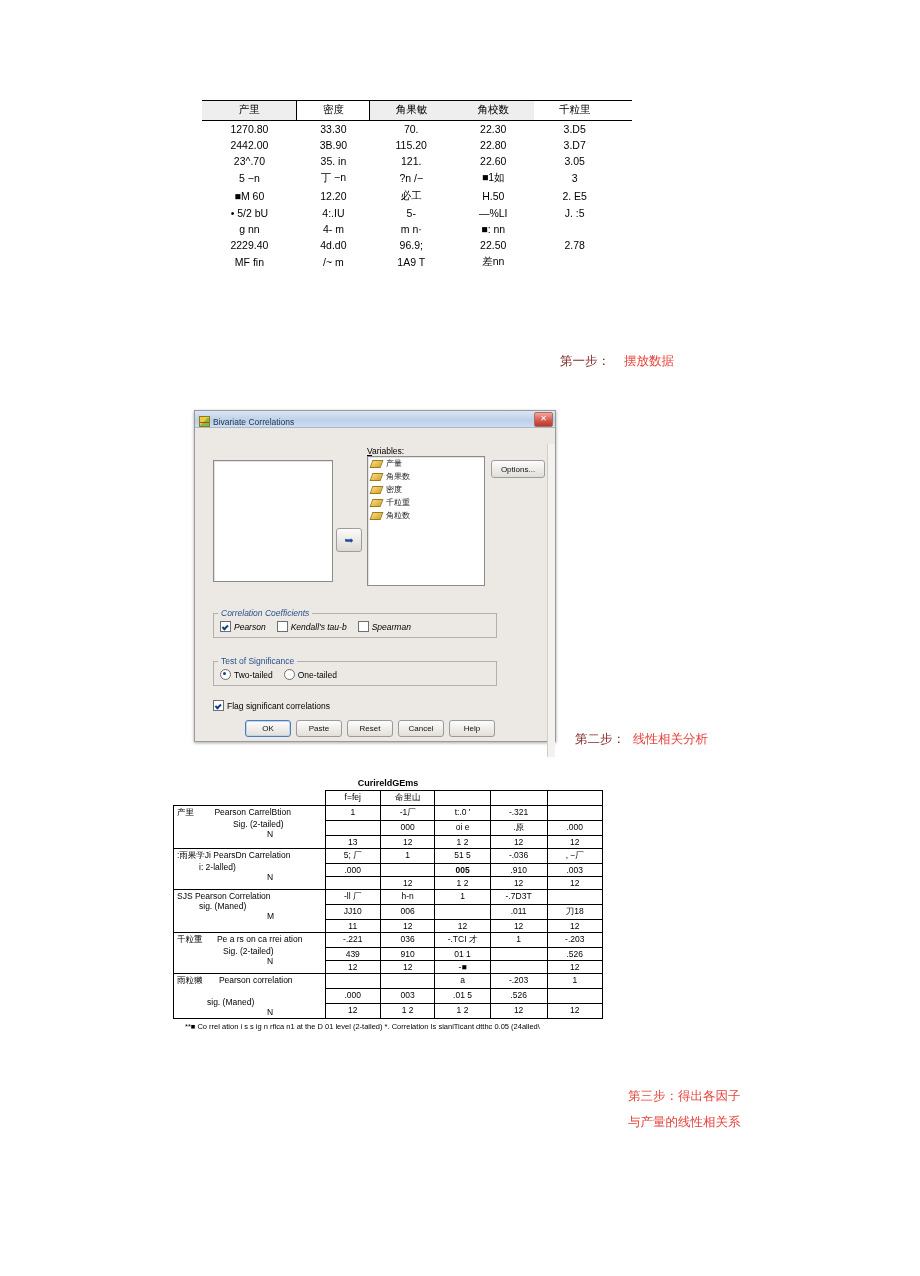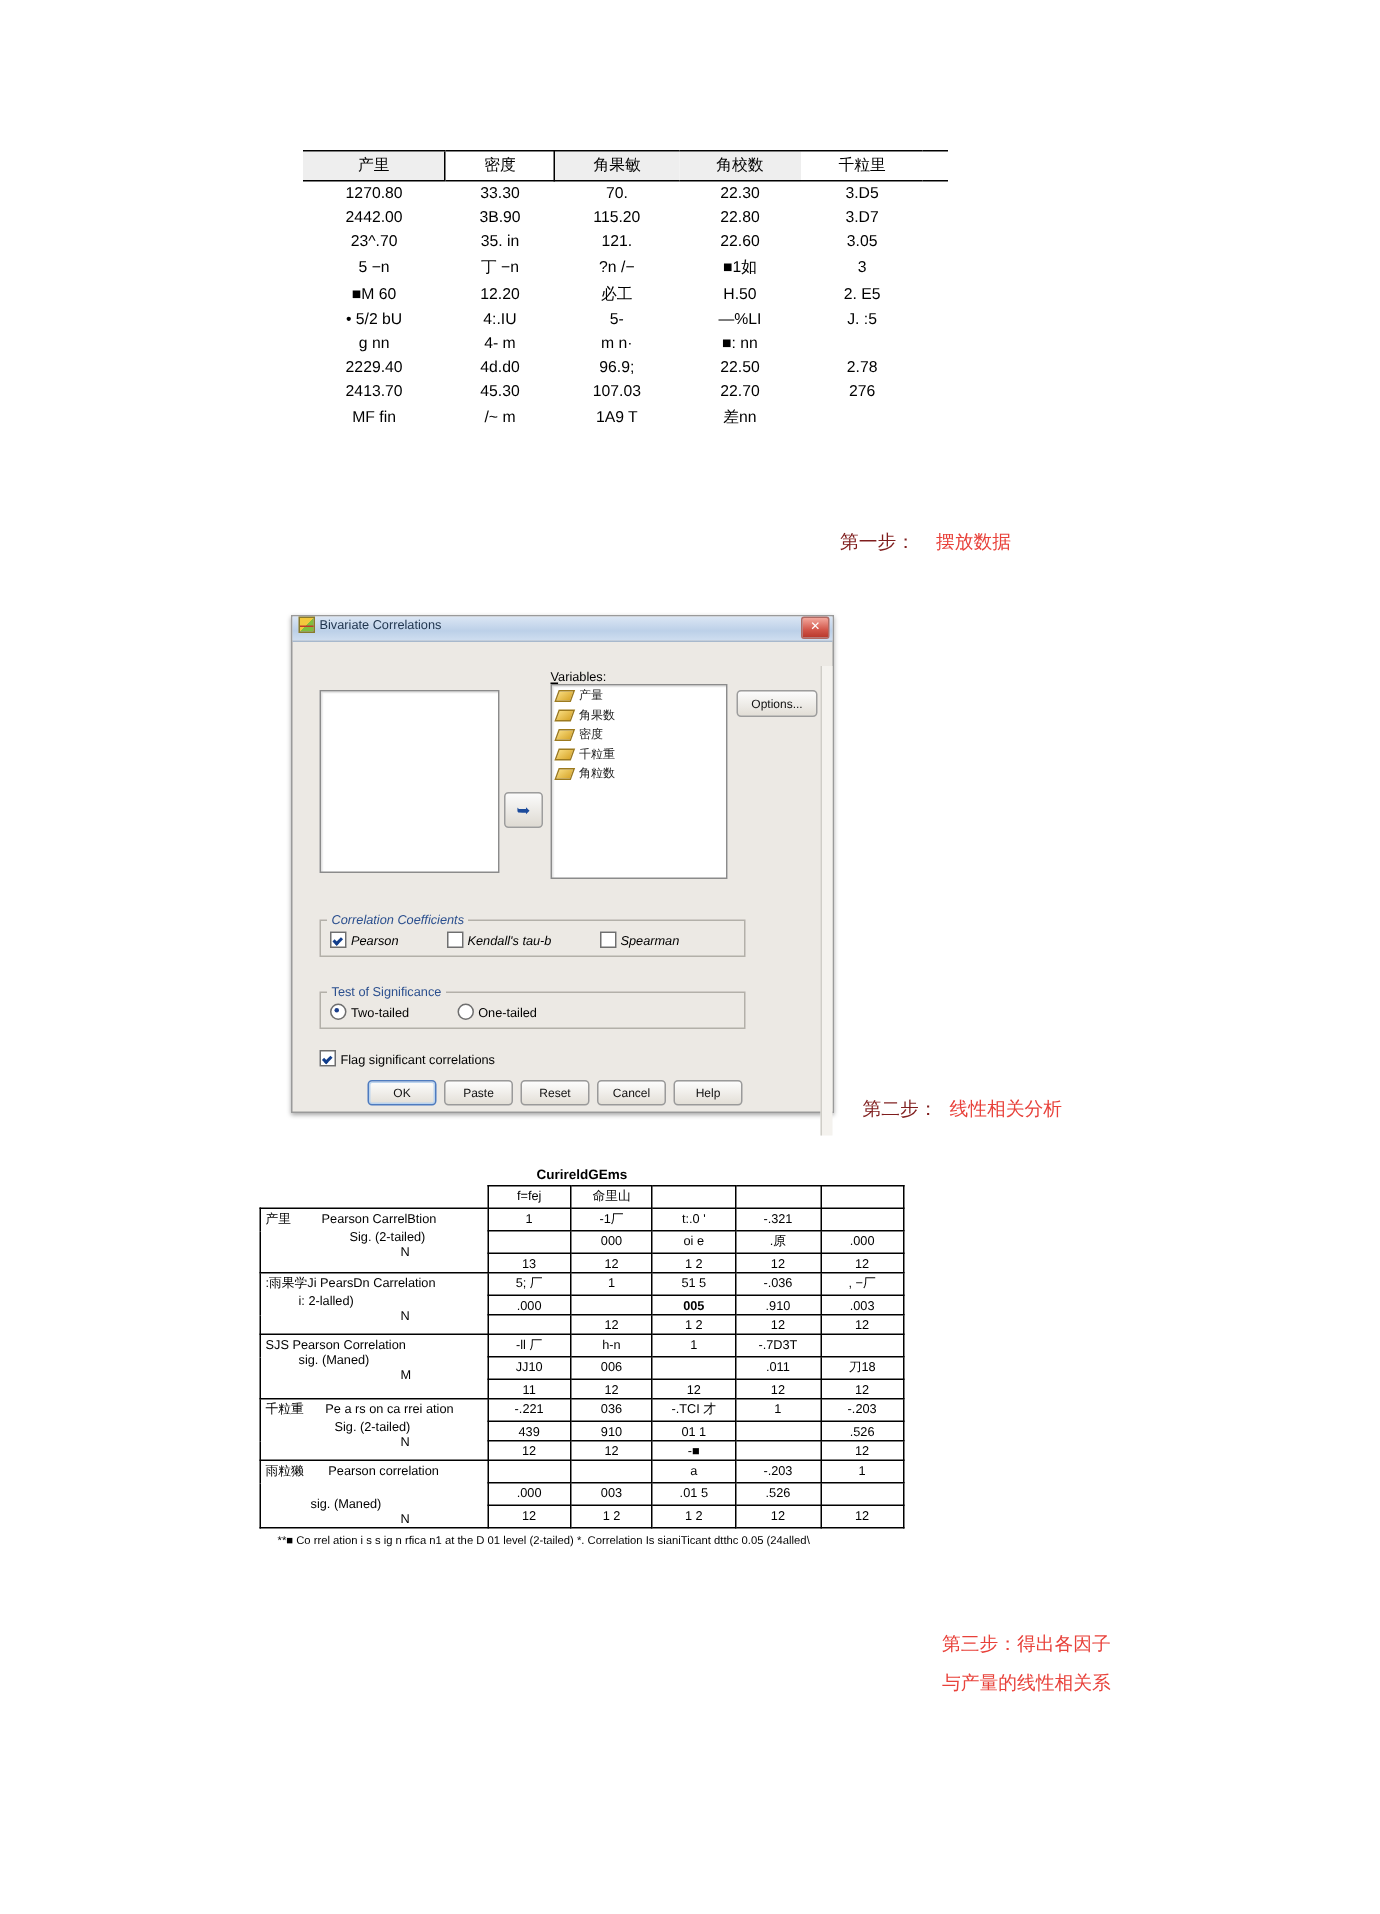--- a/index.html
+++ b/index.html
@@ -86,21 +86,21 @@
     background: #ece9e4;
     border: 1px solid #9a9a9a;
     box-shadow: 0 1px 3px rgba(0,0,0,.35);
     font-size: 8.5px;
   }
   #spss-titlebar {
     height: 16px;
     background: linear-gradient(#dbe6f4, #bcd0e8 60%, #cfdef0);
     border-bottom: 1px solid #a7b8cc;
     display: flex;
-    align-items: flex-start;
+    align-items: flex-end;
     padding: 0 2px;
   }
   .title-icon {
     width: 11px; height: 11px;
     margin: 0 3px 0 2px;
     background: linear-gradient(135deg,#f3c93c 0 50%, #7fbf3f 50% 100%);
     border: 1px solid #8a7a2a;
     box-sizing: border-box;
     position: relative;
   }
@@ -191,21 +191,21 @@
     color: #2b4f8e;
     padding: 0 3px;
     margin-left: 4px;
   }
   #grp-corr { left: 18px; top: 180px; width: 282px; height: 28px; font-style: italic; }
   #grp-sig  { left: 18px; top: 228px; width: 282px; height: 28px; }
 
   .checkrow {
     display: flex;
     align-items: center;
-    gap: 32px;
+    gap: 11px;
     padding: 3px 6px 0 6px;
     font-size: 8.5px;
   }
   .chk-item { display: flex; align-items: center; gap: 3px; }
   .chk {
     width: 9px; height: 9px;
     background: #fff;
     border: 1px solid #6f6f6f;
     display:inline-block;
     position: relative;
@@ -370,28 +370,20 @@
         <td>■: nn</td>
         <td></td>
         <td></td>
       </tr>
       <tr>
         <td>2229.40</td>
         <td>4d.d0</td>
         <td>96.9;</td>
         <td>22.50</td>
         <td>2.78</td>
-        <td></td>
-      </tr>
-      <tr>
-        <td>2413.70</td>
-        <td>45.30</td>
-        <td>107.03</td>
-        <td>22.70</td>
-        <td>276</td>
         <td></td>
       </tr>
       <tr>
         <td>MF fin</td>
         <td>/~ m</td>
         <td>1A9 T</td>
         <td>差nn</td>
         <td></td>
         <td></td>
       </tr>

